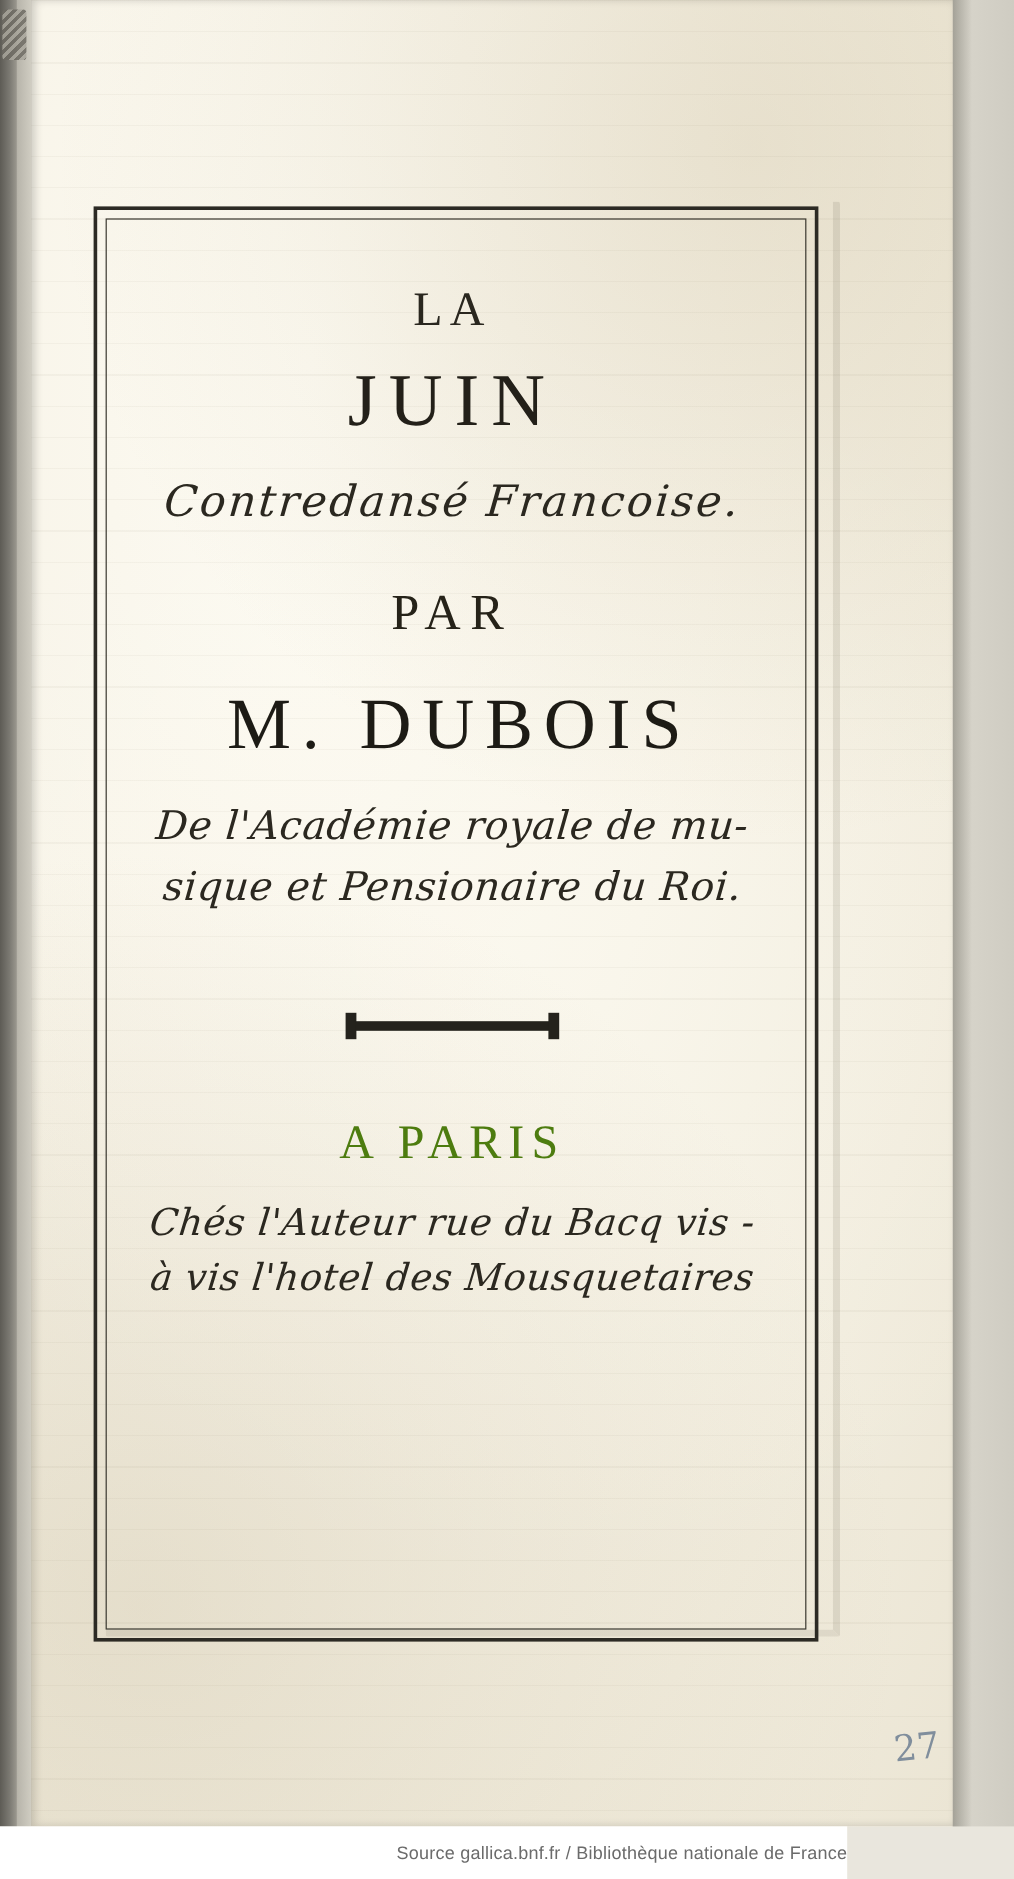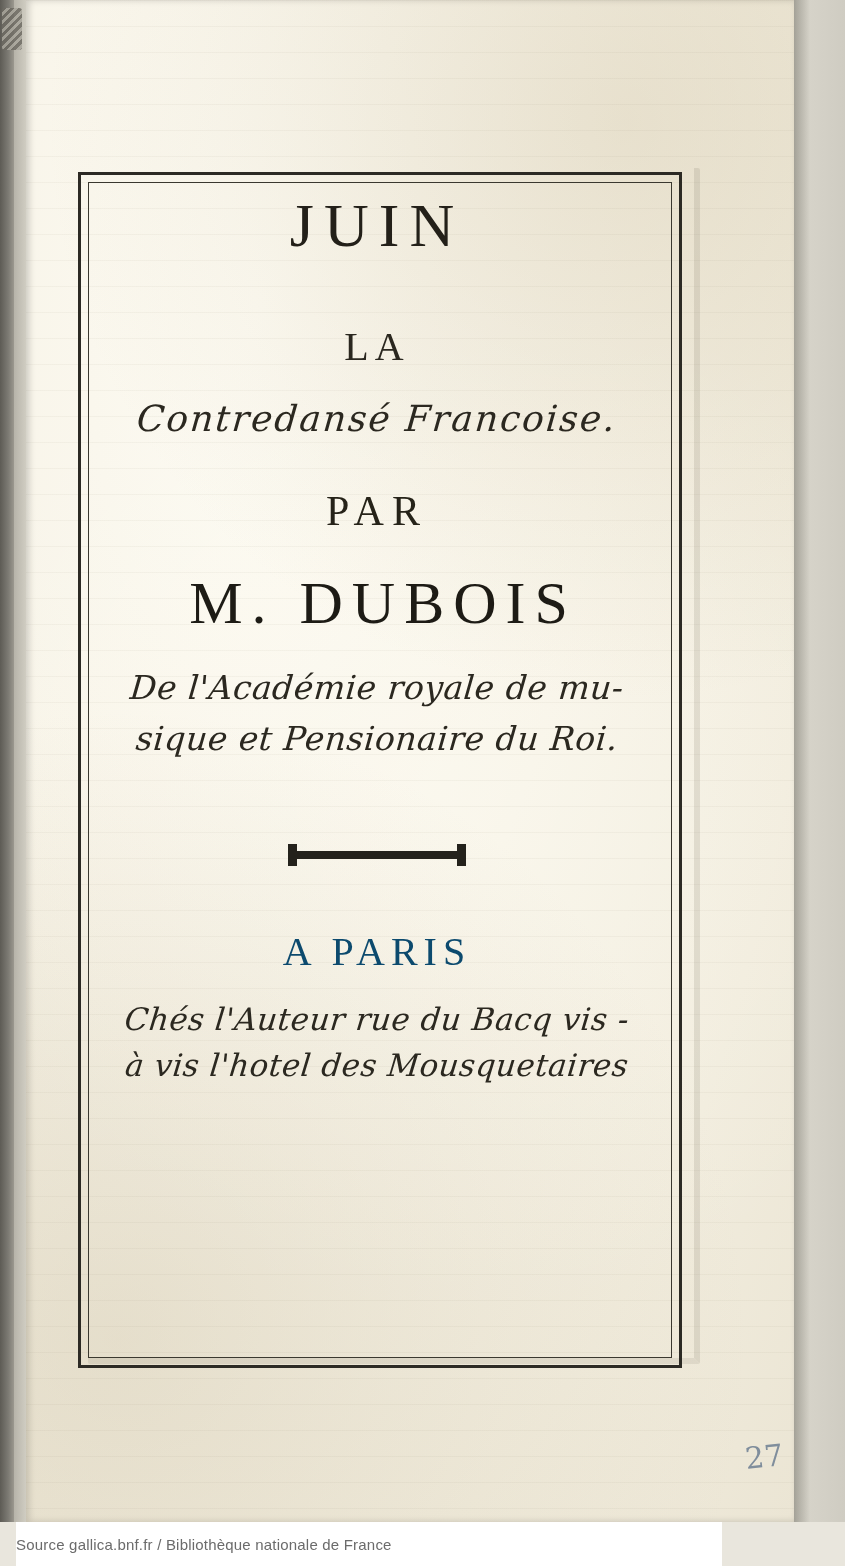--- a/index.html
+++ b/index.html
@@ -190,21 +190,21 @@
     background: #24221c;
   }
   .ornament .cap-l { left: 4px; }
   .ornament .cap-r { right: 4px; }
 
   .t-city {
     margin-top: 62px;
     font-family: "Liberation Serif", serif;
     font-size: 40px;
     letter-spacing: 6px;
-    color: #0c4a6e;
+    color: #4d7c0f;
   }
   .t-addr1, .t-addr2 {
     font-family: "DejaVu Serif", serif;
     font-style: italic;
     font-size: 31px;
     letter-spacing: .5px;
     color: #2b2820;
     transform: skewX(-6deg);
   }
   .t-addr1 { margin-top: 26px; }
@@ -229,22 +229,21 @@
   }
 
   
   .source-bar {
     position: absolute;
     left: 0; bottom: 0;
     width: 706px; height: 44px;
     background: #ffffff;
     display: flex;
     align-items: center;
-    justify-content: flex-start;
-    margin-left: 16px;
+    justify-content: flex-end;
   }
   .source-text {
     font-family: "Liberation Sans", sans-serif;
     font-size: 15px;
     color: #6b6b6b;
     letter-spacing: .2px;
   }
   .source-link { color: #6b6b6b; }
 
   
@@ -273,23 +272,23 @@
   </div>
 
   <div class="platemark"></div>
 
   <div class="frame">
     <div class="frame-inner"></div>
   </div>
 
   <div class="content">
 
+    <p class="line t-la">LA</p>
+
     <p class="line t-juin">JUIN</p>
-
-    <p class="line t-la">LA</p>
 
     <p class="line t-sub">Contredansé Francoise.</p>
 
     <p class="line t-par">PAR</p>
 
     <p class="line t-author">M. DUBOIS</p>
 
     <p class="line t-desc1">De l'Académie royale de mu-</p>
     <p class="line t-desc2">sique et Pensionaire du Roi.</p>
 

